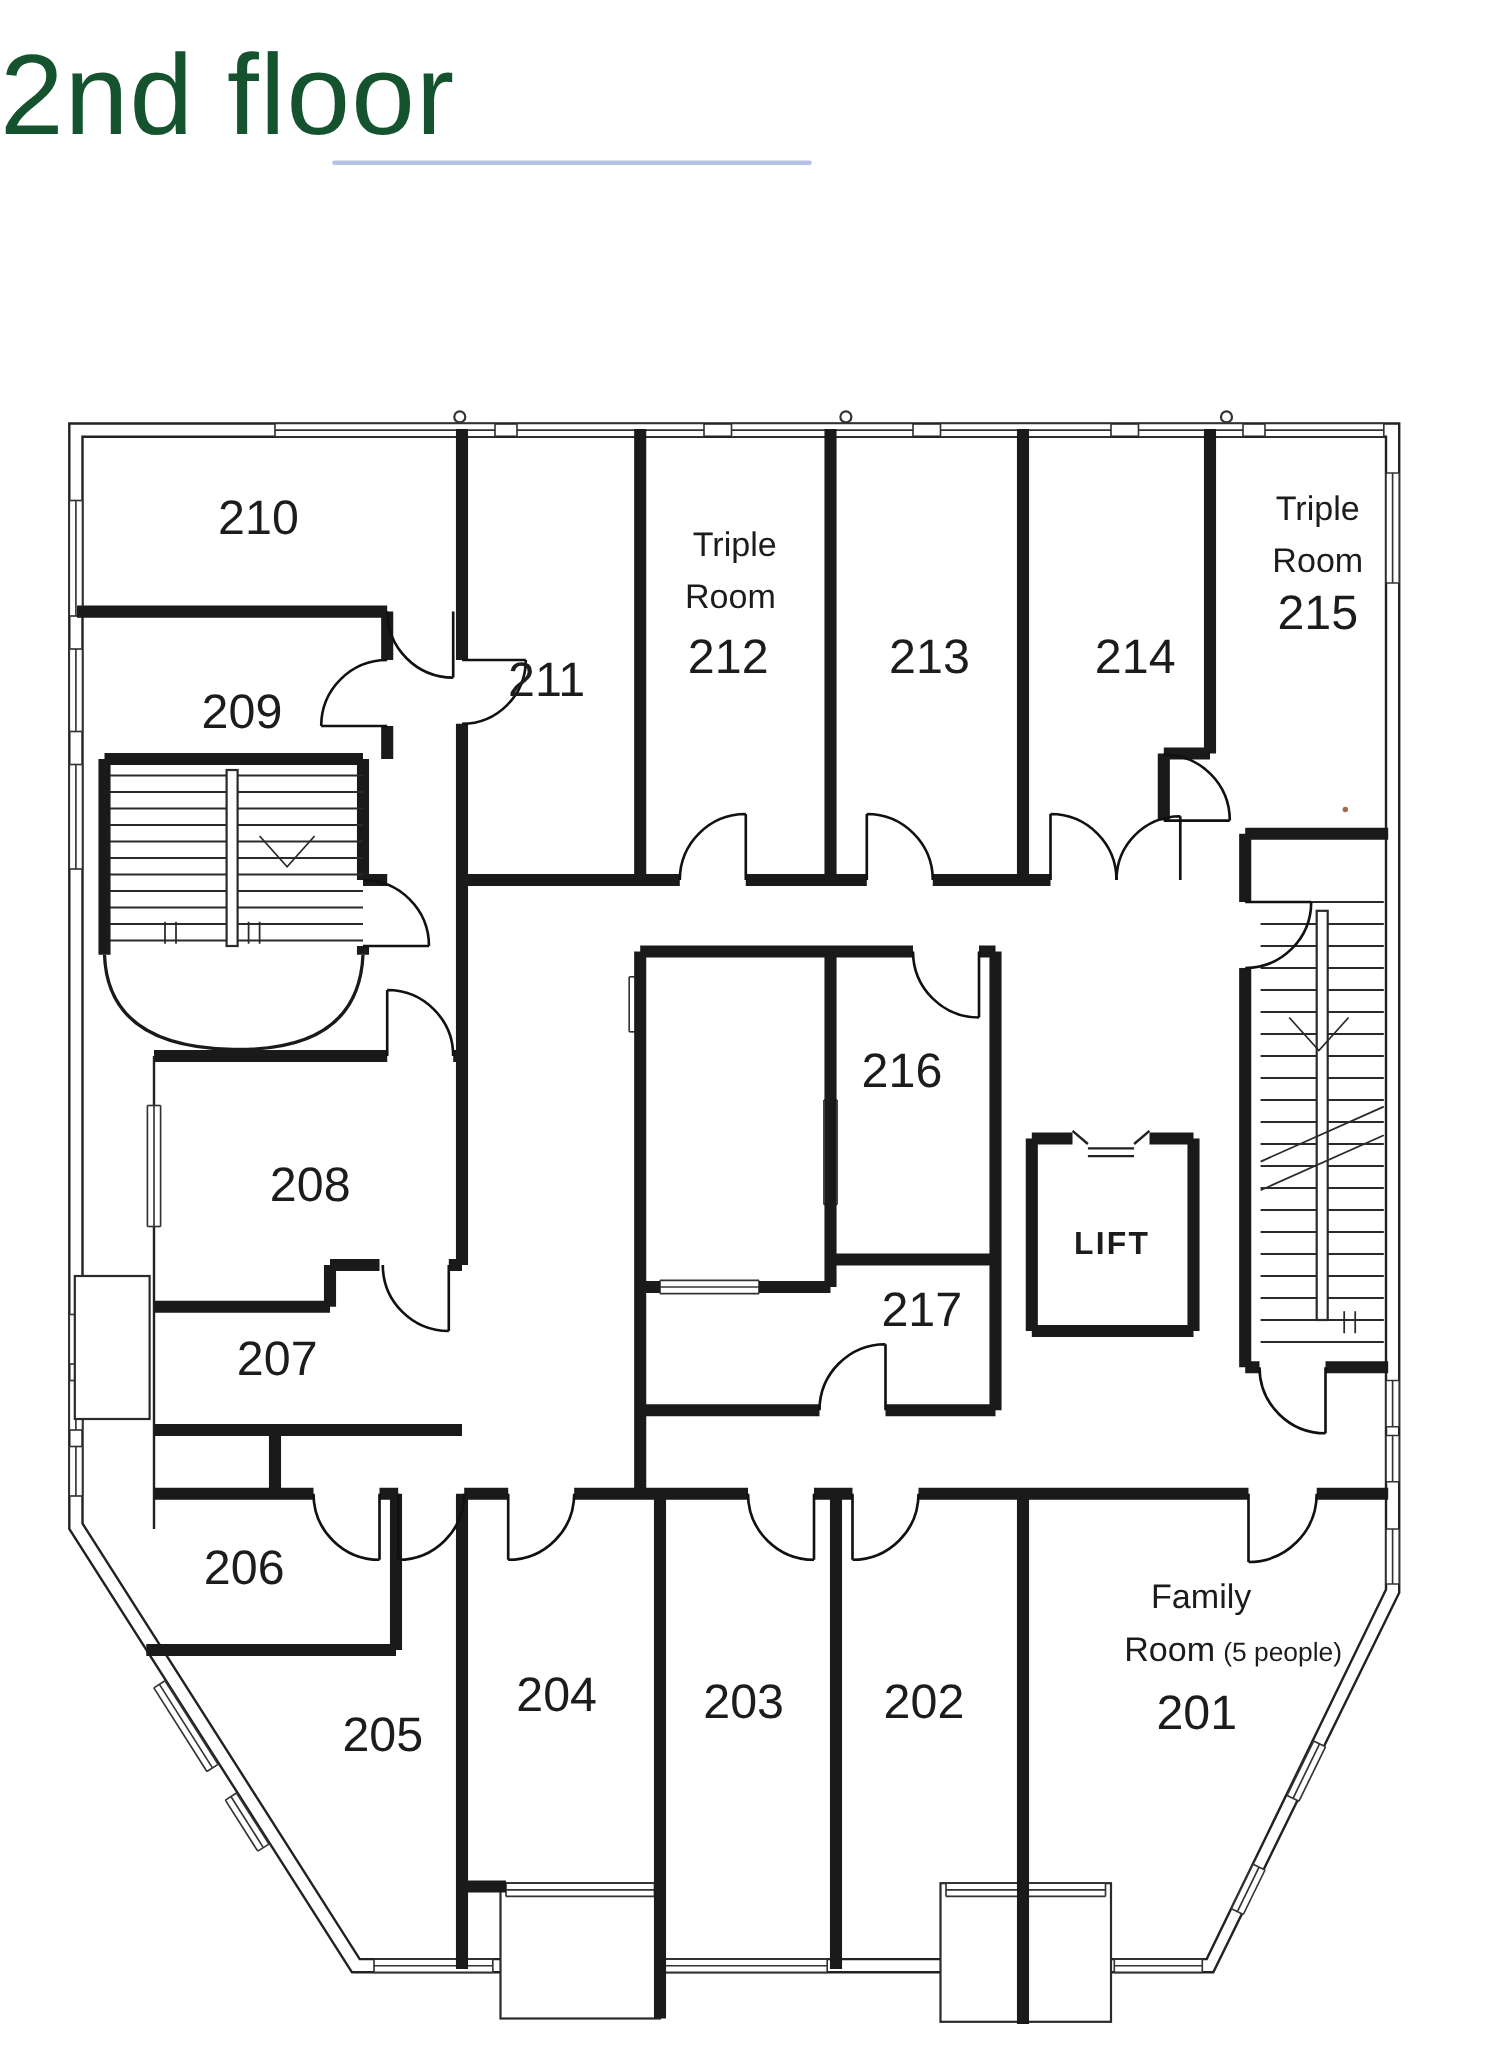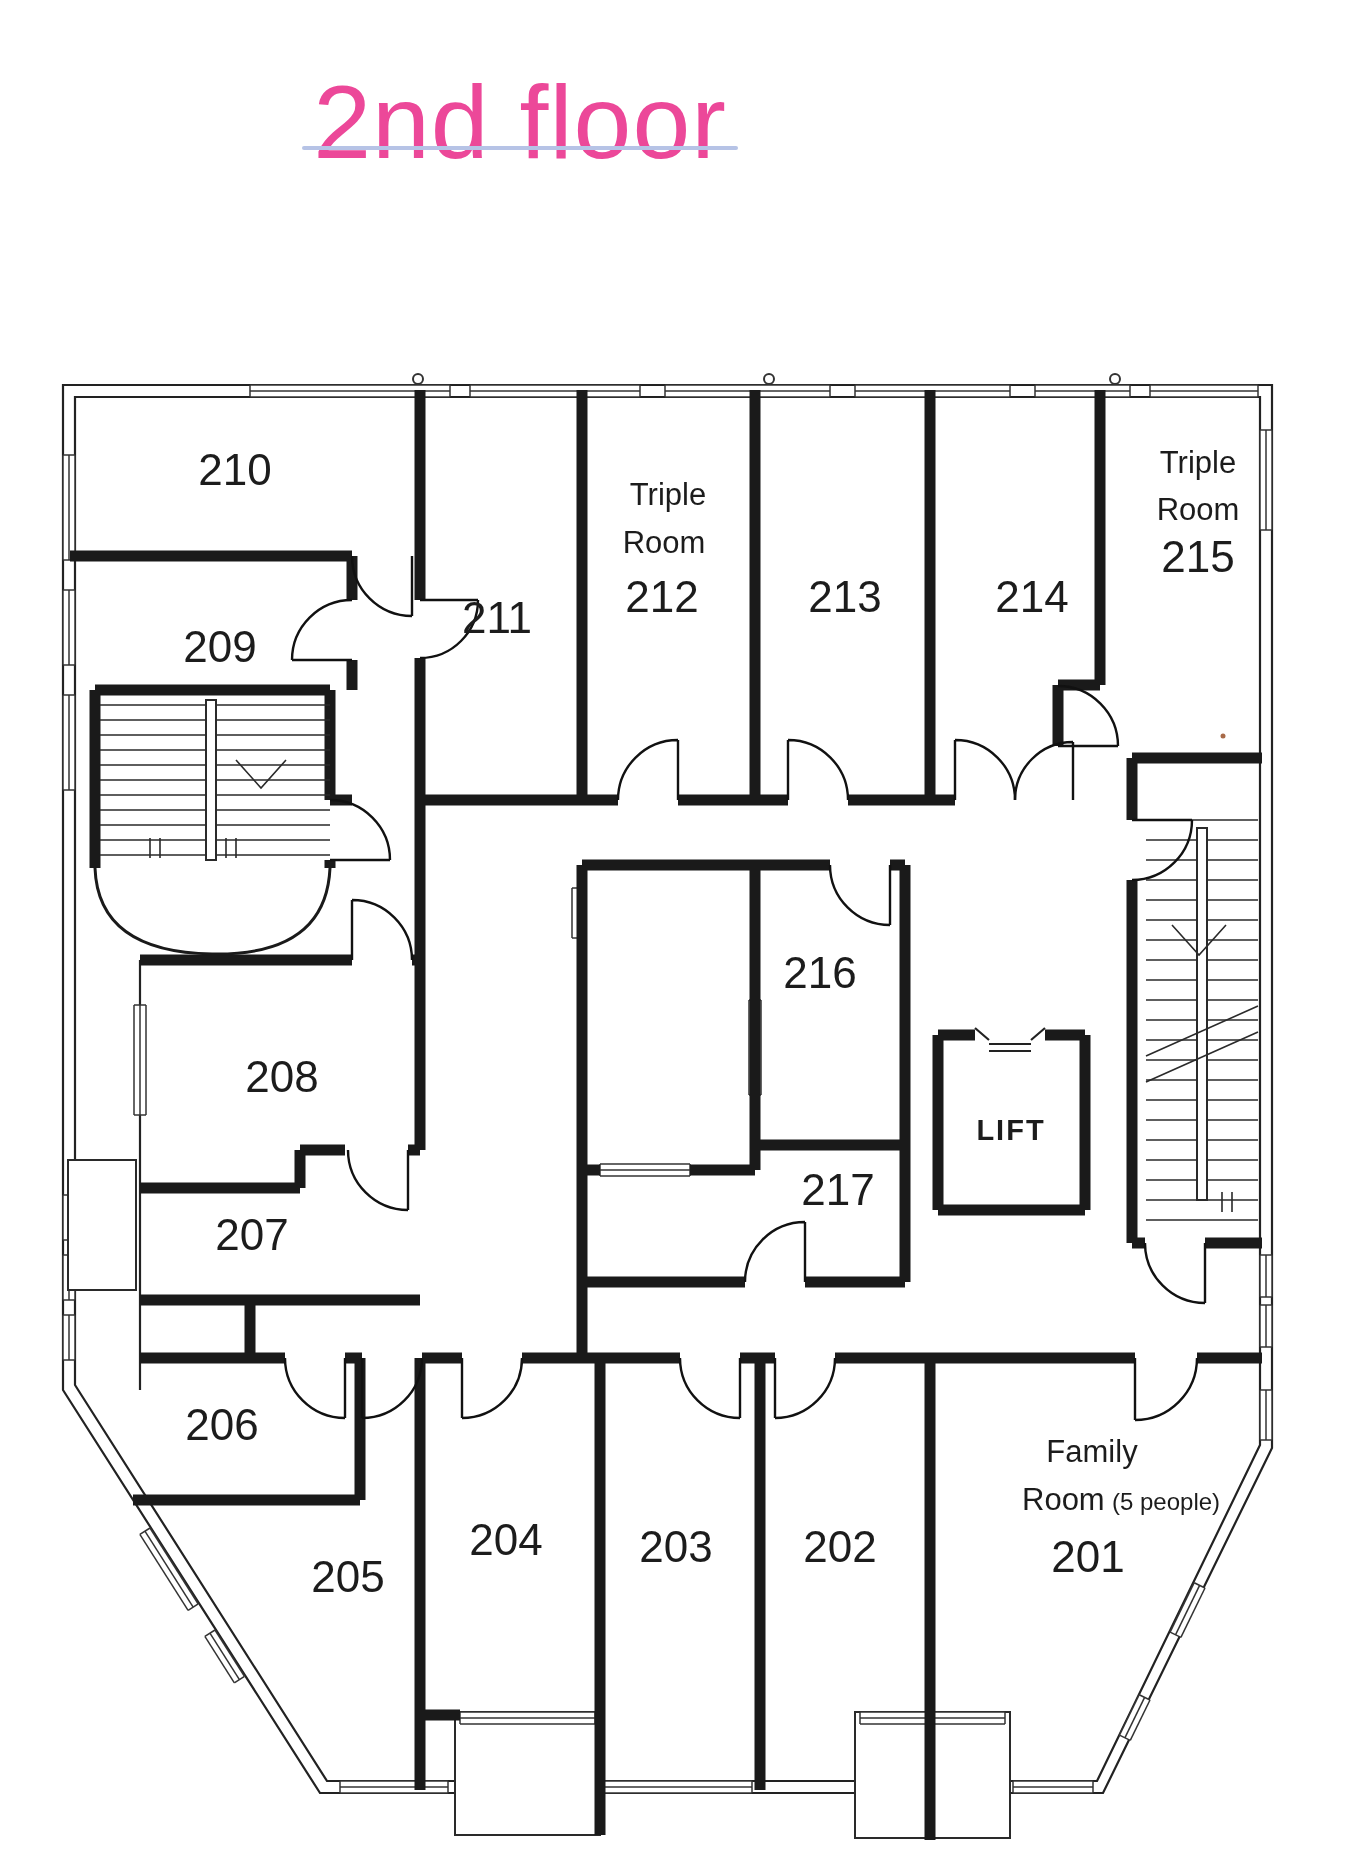--- a/index.html
+++ b/index.html
@@ -1,19 +1,19 @@
 <!DOCTYPE html>
 <html><head>
 <meta charset="utf-8">
 <style>
   html,body{margin:0;padding:0;background:#ffffff;}
   .page{position:relative;width:1368px;height:1860px;background:#fff;overflow:hidden;
         font-family:"Liberation Sans",sans-serif;}
-  .title{position:absolute;left:0;top:28px;width:1040px;text-align:center;
-         font-size:104px;font-weight:500;color:#ec4899;letter-spacing:1px;margin-top:35px;}
+  .title{position:absolute;left:0;top:28px;width:1040px;
+         font-size:104px;font-weight:500;color:#14532d;letter-spacing:1px;}
   .title-underline{position:absolute;left:302px;top:146px;width:436px;height:4px;
          background:#b6c3e6;border-radius:2px;}
   svg{position:absolute;left:0;top:0;}
   .wall-thick{stroke:#1a1a1a;stroke-width:11;fill:none;stroke-linecap:butt;}
   .wall-thin{stroke:#222;stroke-width:2.2;fill:none;}
   .stair-line{stroke:#2a2a2a;stroke-width:1.6;fill:none;}
   .stair-mid{stroke:#2a2a2a;stroke-width:2;fill:#fff;}
   .door{stroke:#111;stroke-width:2.4;fill:none;}
   .win line{stroke:#333;stroke-width:1.5;vector-effect:non-scaling-stroke;}
   .win rect{fill:#fff;stroke:none;}

